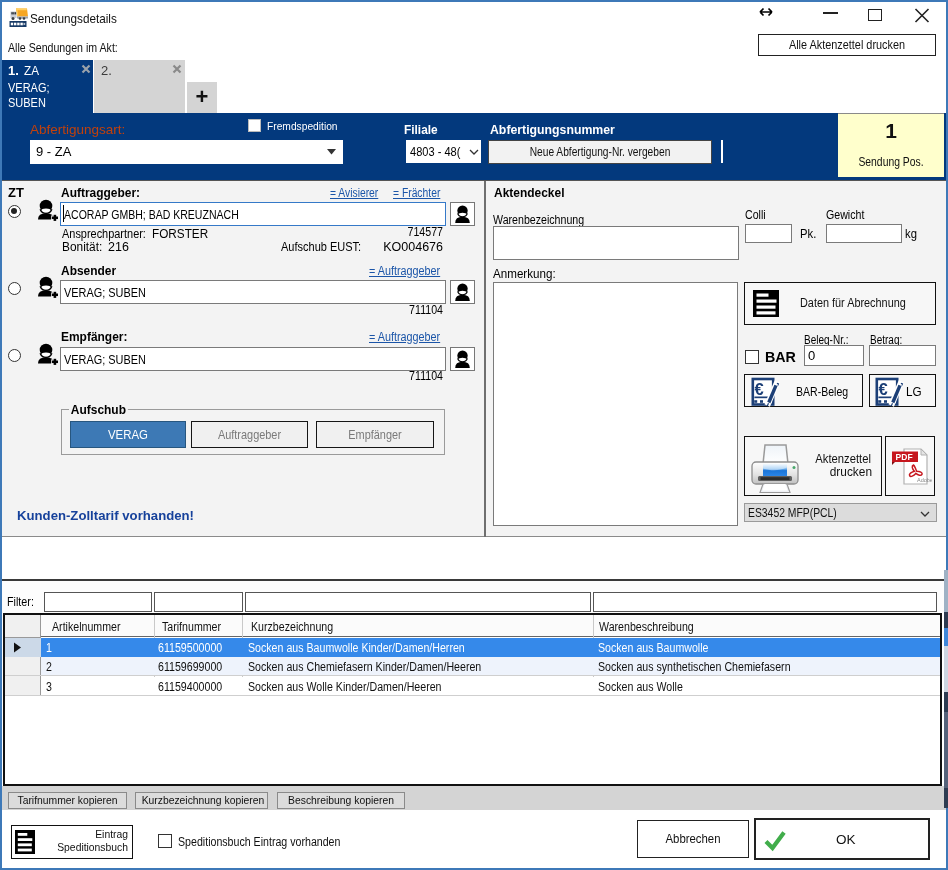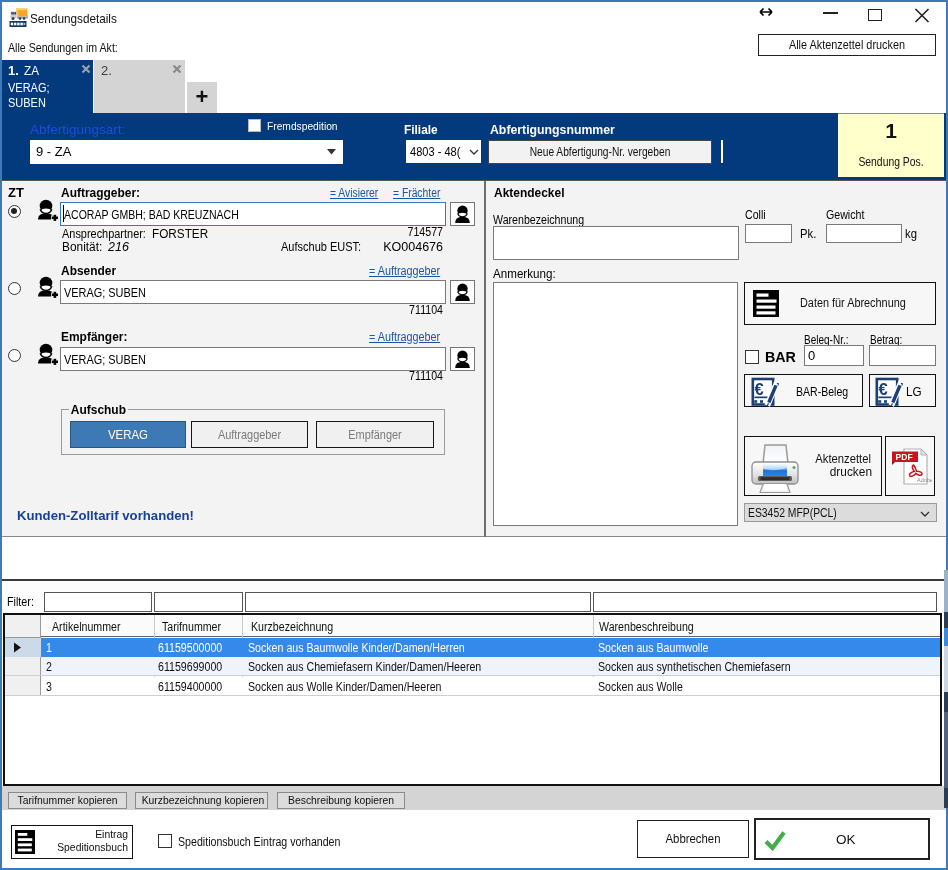--- a/index.html
+++ b/index.html
@@ -56,21 +56,21 @@
 <svg class="abs" style="left:81px;top:64px" width="10" height="10" viewBox="0 0 10 10">
     <path d="M1.5 1.5 L8.5 8.5 M8.5 1.5 L1.5 8.5" stroke="#9aa2ab" stroke-width="2.2"></path>
   </svg>
 <div class="abs" style="left:94px;top:60px;width:91px;height:53px;background:#d4d4d4"></div>
 <div class="lbl" style="font-size:13px;color:#3c3c3c;left:101px;top:63px;">2.</div>
 <svg class="abs" style="left:172px;top:64px" width="10" height="10" viewBox="0 0 10 10">
     <path d="M1.5 1.5 L8.5 8.5 M8.5 1.5 L1.5 8.5" stroke="#8a8a8a" stroke-width="2.2"></path>
   </svg>
 <div class="abs" style="left:187px;top:82px;width:30px;height:31px;background:#d4d4d4;color:#111;font-size:22px;font-weight:bold;text-align:center;line-height:29px">+</div>
 <div class="abs blue" style="left:2px;top:113px;width:944px;height:67.5px;border-bottom:1.5px solid #555"></div>
-<div class="lbl" style="font-size:13.5px;color:#1d4ed8;left:30px;top:122px;">Abfertigungsart:</div>
+<div class="lbl" style="font-size:13.5px;color:#c2410c;left:30px;top:122px;">Abfertigungsart:</div>
 <div class="abs" style="left:248px;top:119px;width:13px;height:13px;background:#fff;border:1px solid #bbb;"></div>
 <div class="lbl" style="font-size:11.5px;color:#fff;transform:scaleX(0.89);transform-origin:0 50%;left:267px;top:120px;">Fremdspedition</div>
 <div class="abs" style="left:30px;top:140px;width:313px;height:24px;background:#fff">
   <div class="lbl" style="left:6px;top:4px;font-size:13px;color:#000">9 - ZA</div>
   <svg class="abs" style="right:7px;top:9px" width="9" height="6" viewBox="0 0 9 6">
       <polygon points="0,0 9,0 4.5,5.5" fill="#333"></polygon>
     </svg>
 </div>
 <div class="lbl" style="font-size:13.5px;color:#fff;font-weight:bold;transform:scaleX(0.88);transform-origin:0 50%;left:404px;top:122px;">Filiale</div>
 <div class="abs" style="left:406px;top:140px;width:75px;height:23px;background:#fff">
@@ -146,21 +146,21 @@
 <div class="lbl" style="font-size:13px;color:#000;font-weight:bold;transform:scaleX(0.92);transform-origin:0 50%;left:61px;top:185px;">Auftraggeber:</div>
 <div class="lbl" style="font-size:12px;color:#1b55a8;transform:scaleX(0.86);transform-origin:0 50%;left:330px;top:186px;"><span style="text-decoration:underline">= Avisierer</span></div>
 <div class="lbl" style="font-size:12px;color:#1b55a8;transform:scaleX(0.86);transform-origin:0 50%;left:393px;top:186px;"><span style="text-decoration:underline">= Frächter</span></div>
 <div class="tfield" style="left:60px;top:202px;width:386px;height:24px;border:1px solid #3579c8"></div>
 <div class="lbl" style="font-size:13px;color:#000;transform:scaleX(0.81);transform-origin:0 50%;left:64px;top:207px;">ACORAP GMBH; BAD KREUZNACH</div>
 <div class="abs" style="left:63px;top:205px;width:1px;height:17px;background:#000"></div>
 <div class="lbl" style="font-size:12.5px;color:#000;transform:scaleX(0.875);transform-origin:0 50%;left:62px;top:227px;">Ansprechpartner:</div>
 <div class="lbl" style="font-size:12.5px;color:#000;transform:scaleX(0.94);transform-origin:0 50%;left:152px;top:227px;">FORSTER</div>
 <div class="lbl" style="font-size:12.5px;color:#000;transform:scaleX(0.85);transform-origin:100% 50%;left:383px;top:225px;width:60px;text-align:right;">714577</div>
 <div class="lbl" style="font-size:12.5px;color:#000;transform:scaleX(0.95);transform-origin:0 50%;left:62px;top:240px;">Bonität:</div>
-<div class="lbl" style="font-size:12.5px;color:#000;left:108px;top:240px;font-style:italic;">216</div>
+<div class="lbl" style="font-size:12.5px;color:#000;left:108px;top:240px;">216</div>
 <div class="lbl" style="font-size:12.5px;color:#000;transform:scaleX(0.88);transform-origin:0 50%;left:281px;top:240px;">Aufschub EUST:</div>
 <div class="lbl" style="font-size:12.5px;color:#000;left:378px;top:240px;width:65px;text-align:right;">KO004676</div>
 <div class="lbl" style="font-size:13px;color:#000;font-weight:bold;transform:scaleX(0.92);transform-origin:0 50%;left:61px;top:263px;">Absender</div>
 <div class="lbl" style="font-size:12px;color:#1b55a8;transform:scaleX(0.9);transform-origin:0 50%;left:369px;top:264px;"><span style="text-decoration:underline">= Auftraggeber</span></div>
 <div class="tfield" style="left:60px;top:280px;width:386px;height:24px"></div>
 <div class="lbl" style="font-size:13px;color:#000;transform:scaleX(0.84);transform-origin:0 50%;left:64px;top:285px;">VERAG; SUBEN</div>
 <div class="lbl" style="font-size:12.5px;color:#000;transform:scaleX(0.85);transform-origin:100% 50%;left:383px;top:303px;width:60px;text-align:right;">711104</div>
 <div class="lbl" style="font-size:13px;color:#000;font-weight:bold;transform:scaleX(0.92);transform-origin:0 50%;left:61px;top:329px;">Empfänger:</div>
 <div class="lbl" style="font-size:12px;color:#1b55a8;transform:scaleX(0.9);transform-origin:0 50%;left:369px;top:330px;"><span style="text-decoration:underline">= Auftraggeber</span></div>
 <div class="tfield" style="left:60px;top:347px;width:386px;height:24px"></div>

